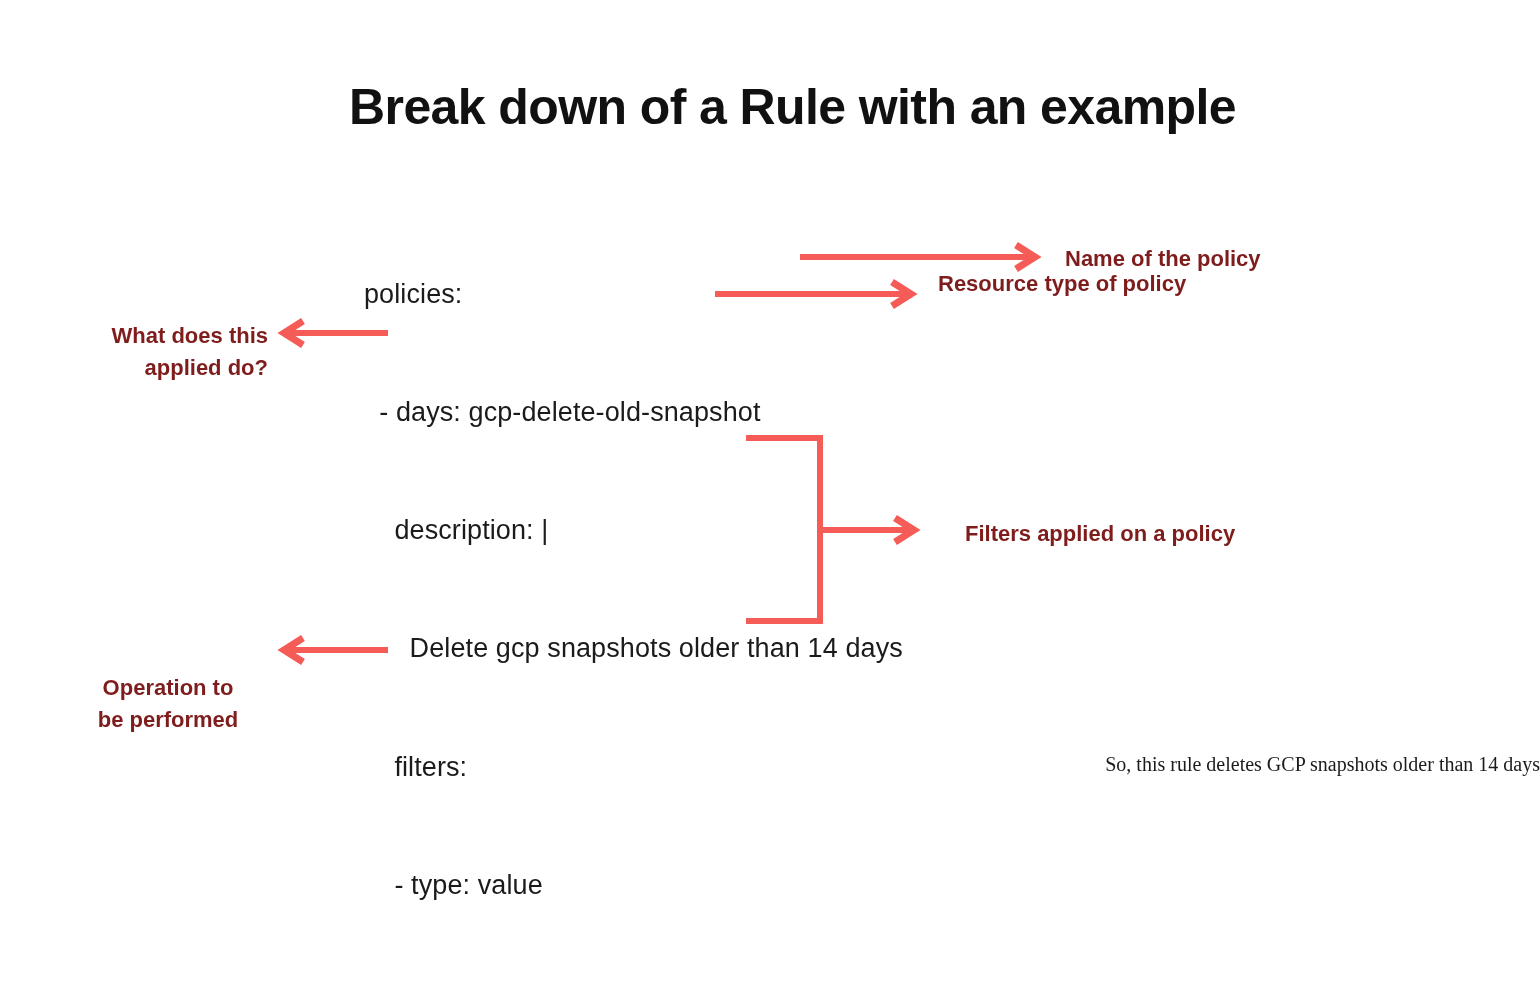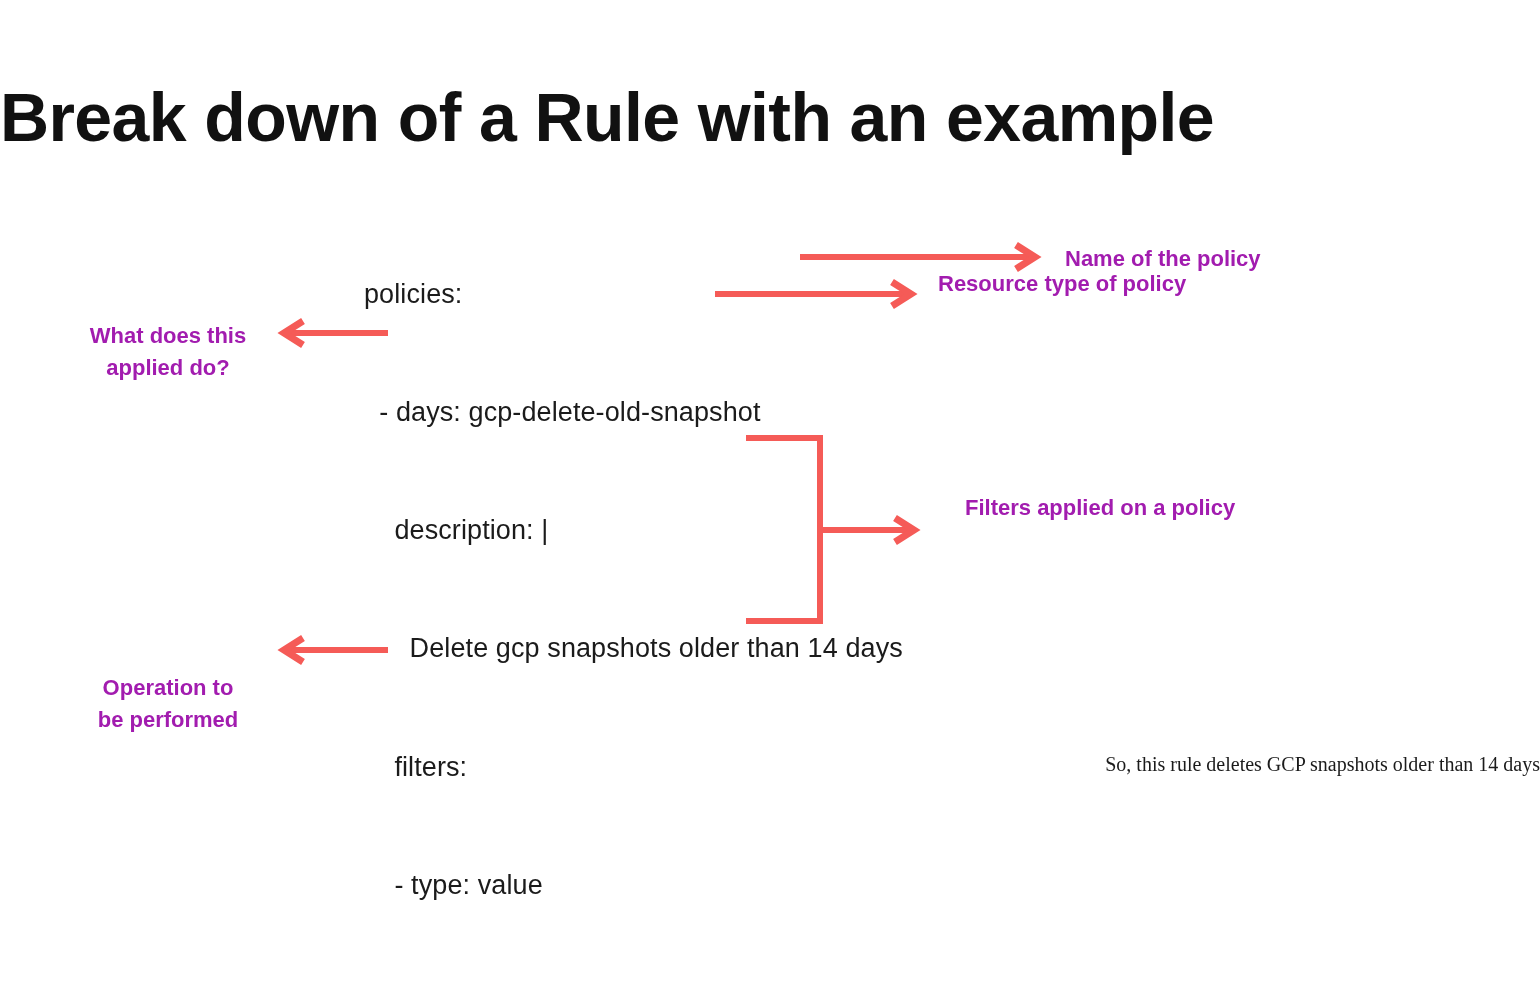--- a/index.html
+++ b/index.html
@@ -19,23 +19,23 @@
     background: #ffffff;
     overflow: hidden;
   }
 
   
   .title {
     position: absolute;
     left: 0;
     top: 78px;
     width: 1236px;
-    text-align: left;
+    text-align: right;
     font-family: "Liberation Sans", sans-serif;
-    font-size: 68px;
+    font-size: 50px;
     font-weight: bold;
     letter-spacing: -0.6px;
     color: #111111;
     white-space: nowrap;
   }
 
   
   .yaml {
     position: absolute;
     left: 364px;
@@ -53,21 +53,21 @@
     height: 39.4px;
     white-space: pre;
   }
 
   
   .annot {
     position: absolute;
     font-family: "Liberation Sans", sans-serif;
     font-weight: bold;
     font-size: 22px;
-    color: #a21caf;
+    color: #7f1d1d;
     line-height: 32px;
     white-space: nowrap;
   }
   .annot.center { text-align: center; }
 
   
   .caption {
     position: absolute;
     left: 0;
     top: 753px;
@@ -108,26 +108,26 @@
     
     
     
     
   </div>
 
   <div class="annot" style="left:1065px; top:243px;">Name of the policy</div>
 
   <div class="annot" style="left:938px; top:268px;">Resource type of policy</div>
 
-  <div class="annot center" style="left:68px; top:320px; width:200px;">
+  <div class="annot center" style="left:68px; top:320px; width:200px;text-align:right;">
     <span>What does this</span><br>
     <span>applied do?</span>
   </div>
 
-  <div class="annot" style="left:965px; top:492px;">Filters applied on a policy</div>
+  <div class="annot" style="left:965px; top:518px;">Filters applied on a policy</div>
 
   <div class="annot center" style="left:68px; top:628px; width:200px;margin-top:44px;">
     <span>Operation to</span><br>
     <span>be performed</span>
   </div>
 
   <div class="caption">So, this rule deletes GCP snapshots older than 14 days</div>
 
   <svg id="overlay" viewBox="0 0 1540 1008">
     <g fill="none" stroke="#F55B57" stroke-width="6" stroke-linecap="butt" stroke-linejoin="miter">

